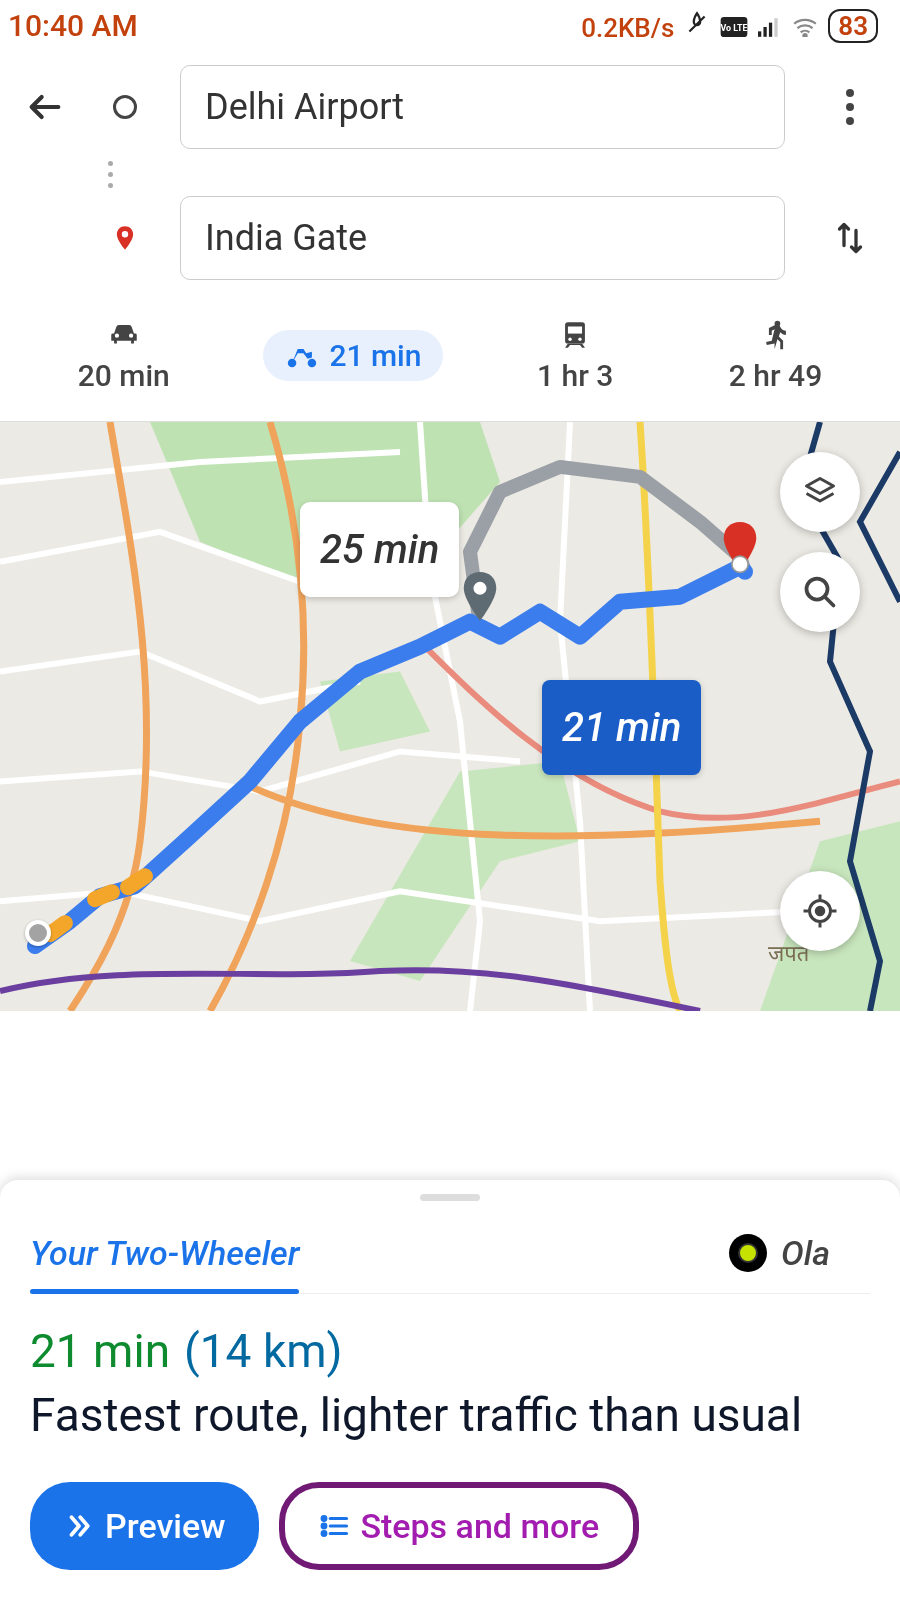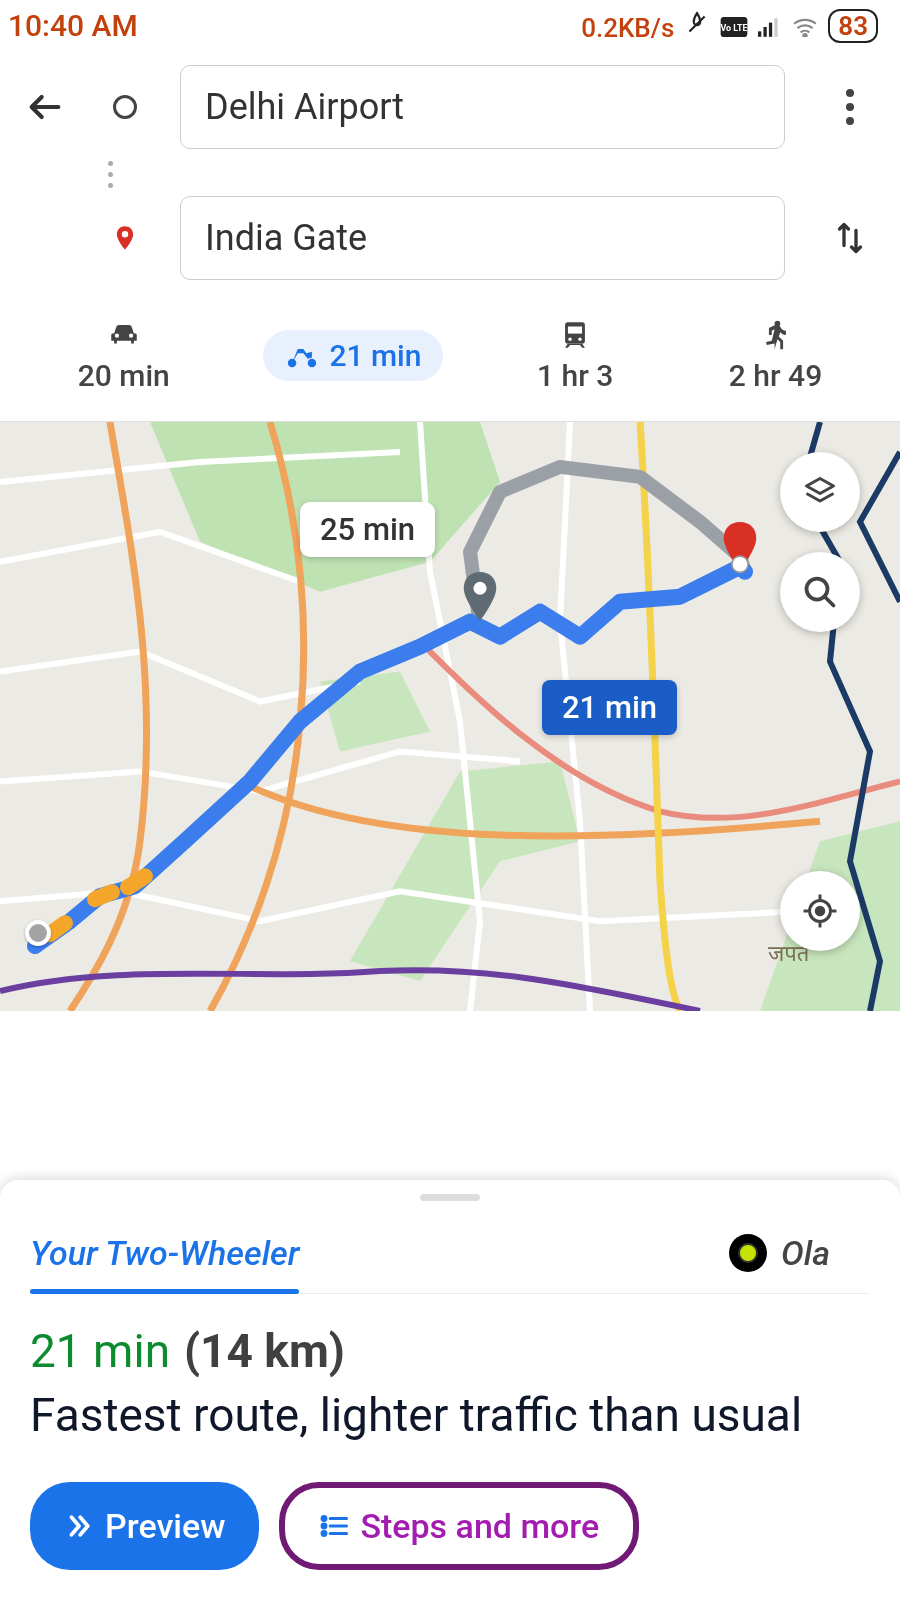--- a/index.html
+++ b/index.html
@@ -35,39 +35,39 @@
   .mode-row { display:flex; align-items:center; gap:10px; }
 
   
   .map { position:relative; width:100%; height:590px; background:#e9e8e4; overflow:hidden; border-top:1px solid #ddd; }
   .map svg.bg { position:absolute; top:0; left:0; width:100%; height:100%; }
   .fab { position:absolute; width:80px; height:80px; background:#fff; border-radius:50%; box-shadow:0 2px 8px rgba(0,0,0,0.25); display:flex; align-items:center; justify-content:center; }
   .fab svg { width:36px; height:36px; }
   .fab.layers { top:30px; right:40px; }
   .fab.search { top:130px; right:40px; }
   .fab.locate { bottom:60px; right:40px; }
-  .route-label { position:absolute; background:#fff; border-radius:10px; padding:9px 20px; font-size:31px; font-weight:500; color:#333; box-shadow:0 2px 6px rgba(0,0,0,0.2); }
+  .route-label { position:absolute; background:#fff; border-radius:10px; padding:24px 20px; font-size:40px; font-weight:500; color:#333; box-shadow:0 2px 6px rgba(0,0,0,0.2);font-style:italic; }
   .route-label.alt { top:80px; left:300px; }
   .route-label.main { top:258px; left:542px; background:#1a5dc7; color:#fff; font-weight:500; border-radius:8px; }
   .dest-pin { position:absolute; top:100px; left:720px; }
   .mid-pin { position:absolute; top:150px; left:460px; }
   .start-dot { position:absolute; bottom:65px; left:25px; width:26px; height:26px; background:#a3a3a3; border:4px solid #fff; border-radius:50%; box-shadow:0 1px 3px rgba(0,0,0,0.3); }
 
   
   .sheet { position:absolute; left:0; right:0; bottom:0; background:#fff; border-radius: 18px 18px 0 0; box-shadow: 0 -2px 12px rgba(0,0,0,0.15); padding: 14px 30px 30px 30px; }
   .grab { width:60px; height:7px; background:#ddd; border-radius:4px; margin: 0 auto 18px auto; }
   .sheet-tabs { display:flex; gap:60px; border-bottom:1px solid #eee; margin-bottom: 30px; }
   .sheet-tab { padding: 14px 0 20px 0; font-size:34px; font-weight:500; color:#444; display:flex; align-items:center; gap:14px; position:relative;font-style:italic; }
   .sheet-tab.active { color:#1a73e8; }
   .sheet-tab.active::after { content:""; position:absolute; left:0; right:0; bottom:-1px; height:5px; background:#1a73e8; border-radius:3px; }
   .ola-icon { width:38px; height:38px; border-radius:50%; background:#000; display:flex; align-items:center; justify-content:center; }
   .ola-icon .inner { width:20px; height:20px; border-radius:50%; background:#c6e200; border:2px solid #333; }
   .route-info { margin-bottom: 10px; }
   .route-time { font-size:46px; color:#0d8b2e; font-weight:400; display:inline; }
-  .route-dist { font-size:46px; color:#404040; font-weight:700; margin-left:10px; }
+  .route-dist { font-size:46px; color:#0369a1; font-weight:400; margin-left:10px; }
   .route-desc { font-size:46px; color:#0f172a; margin-top:10px; margin-bottom:40px; }
   .action-row { display:flex; gap:20px; }
   .btn { display:flex; align-items:center; gap:11px; padding:18px 34px; border-radius:40px; font-size:34px; font-weight:500;text-align:center; }
   .btn.primary { background:#1a73e8; color:#fff; }
   .btn.secondary { background:#fff; color:#a21caf; border:6px solid #701a75; }
   .btn svg { width:30px; height:30px; }
 </style>
 </head>
 <body>
 

